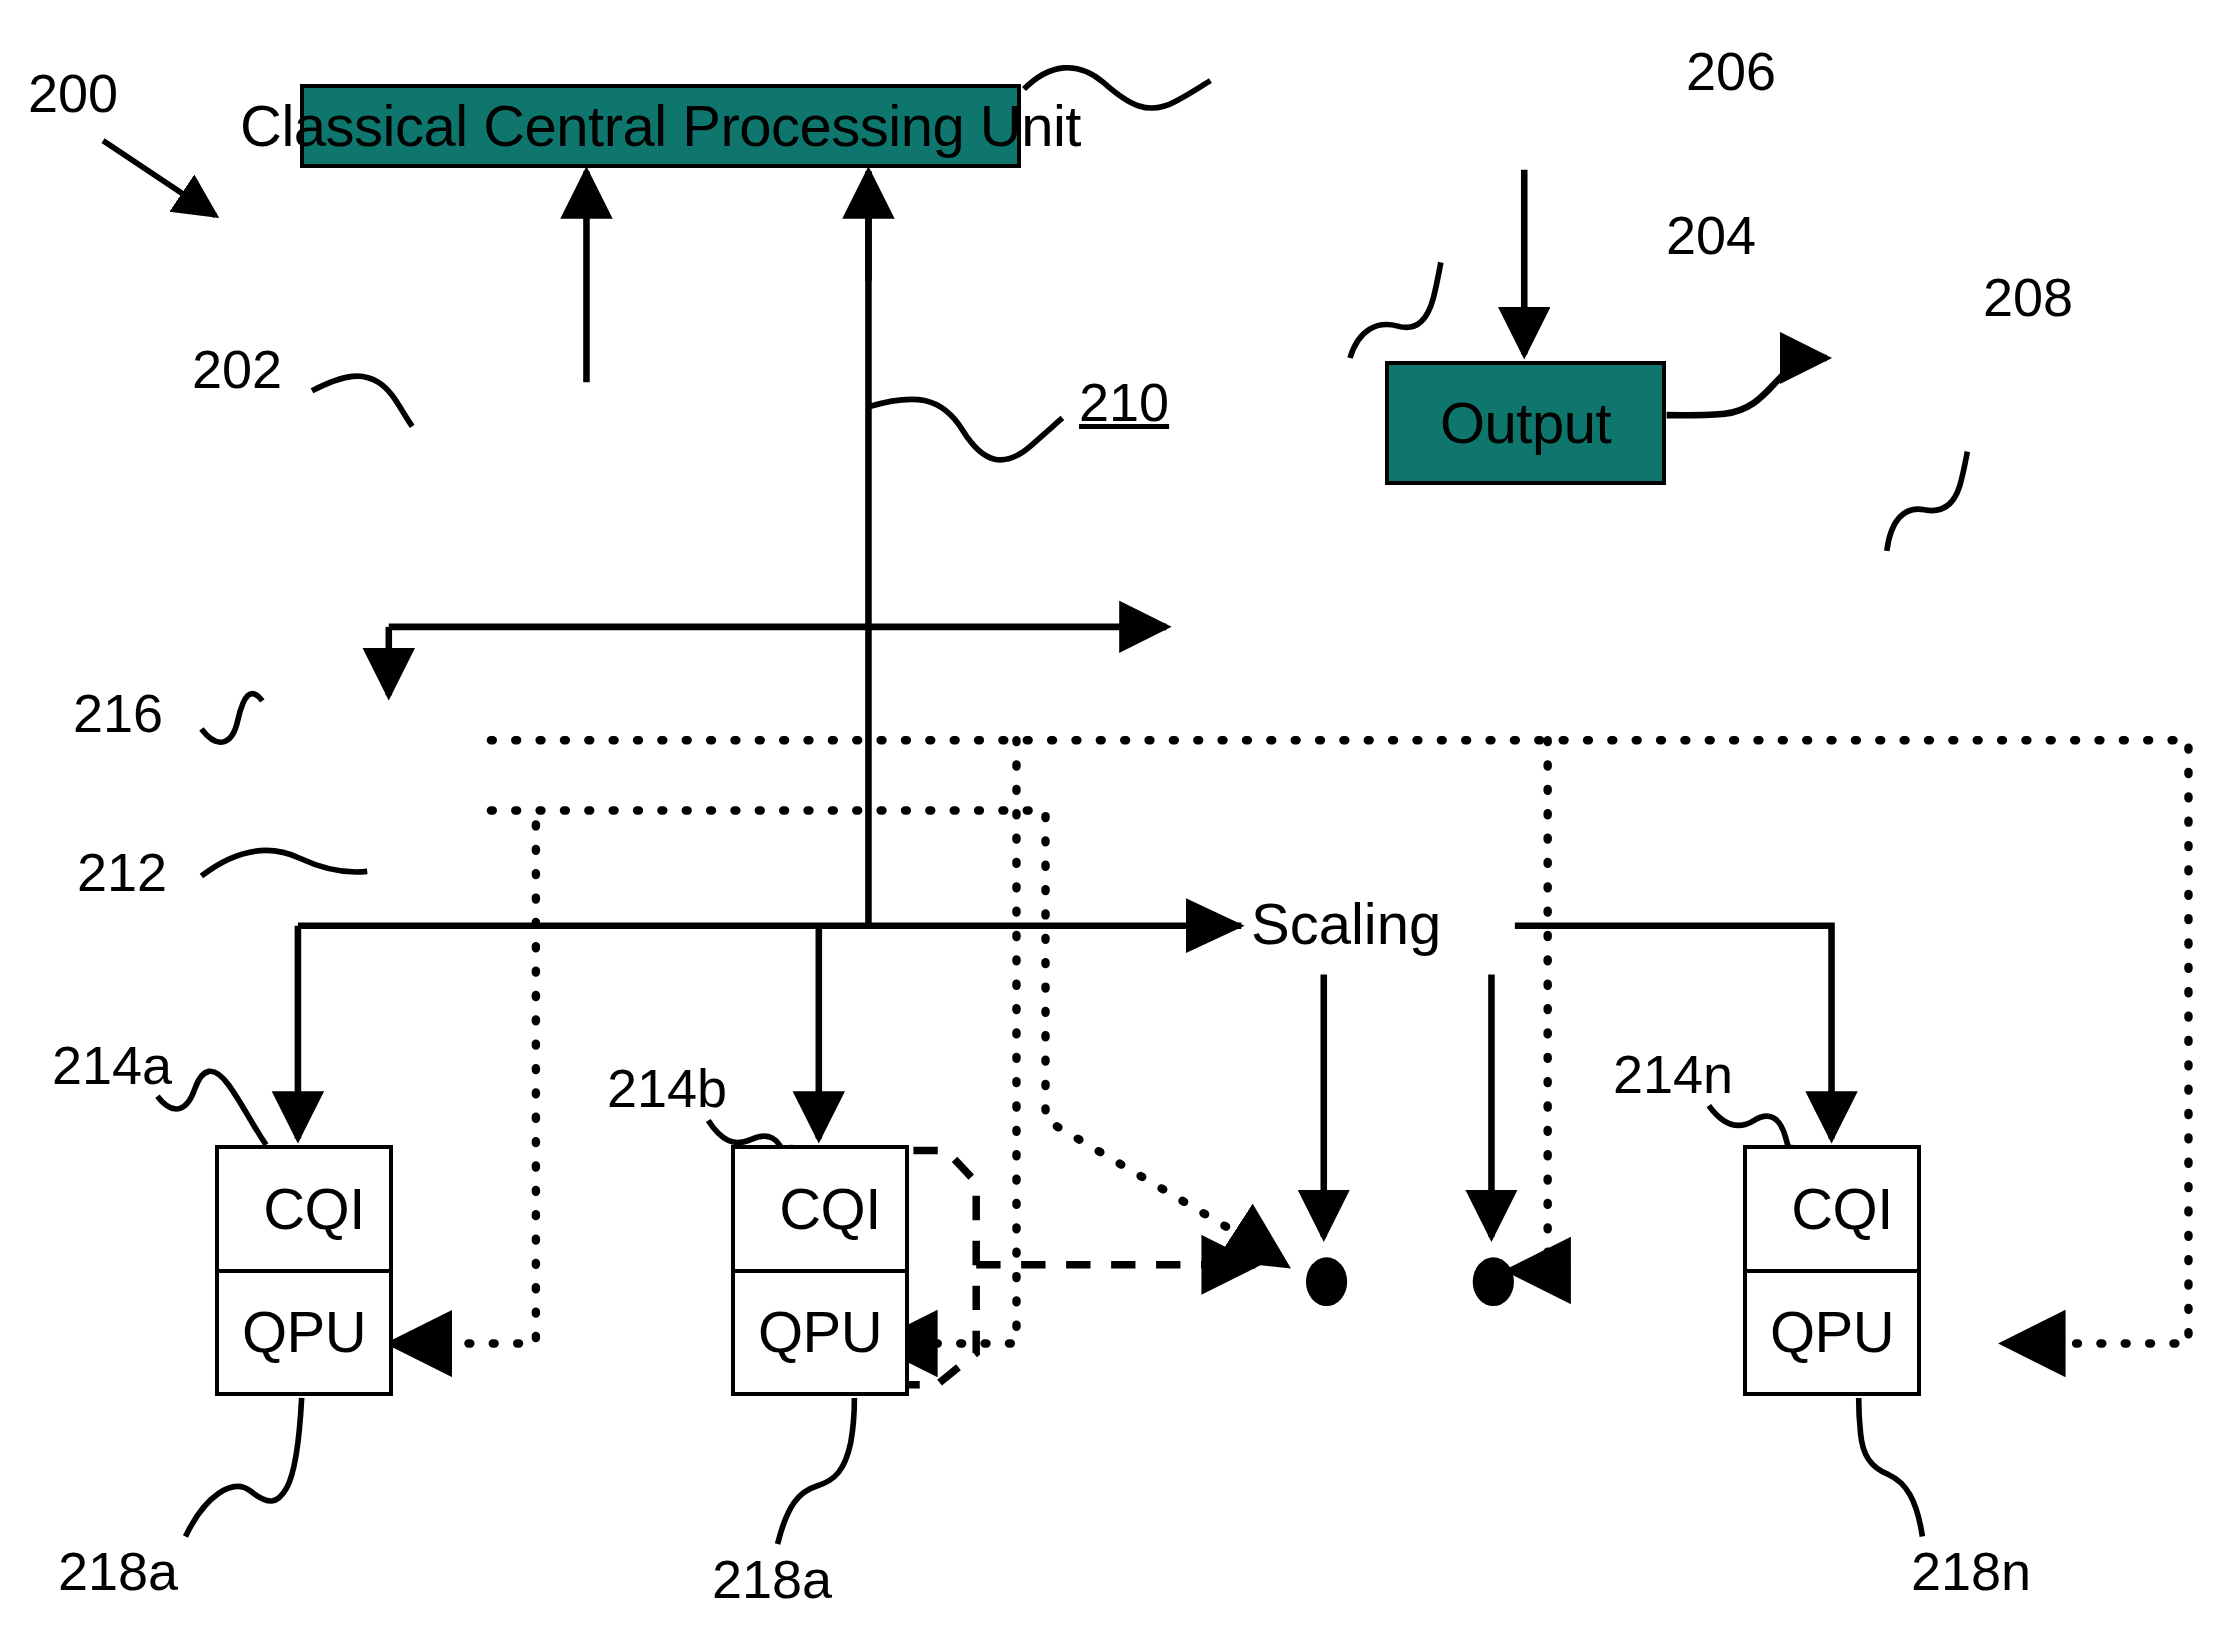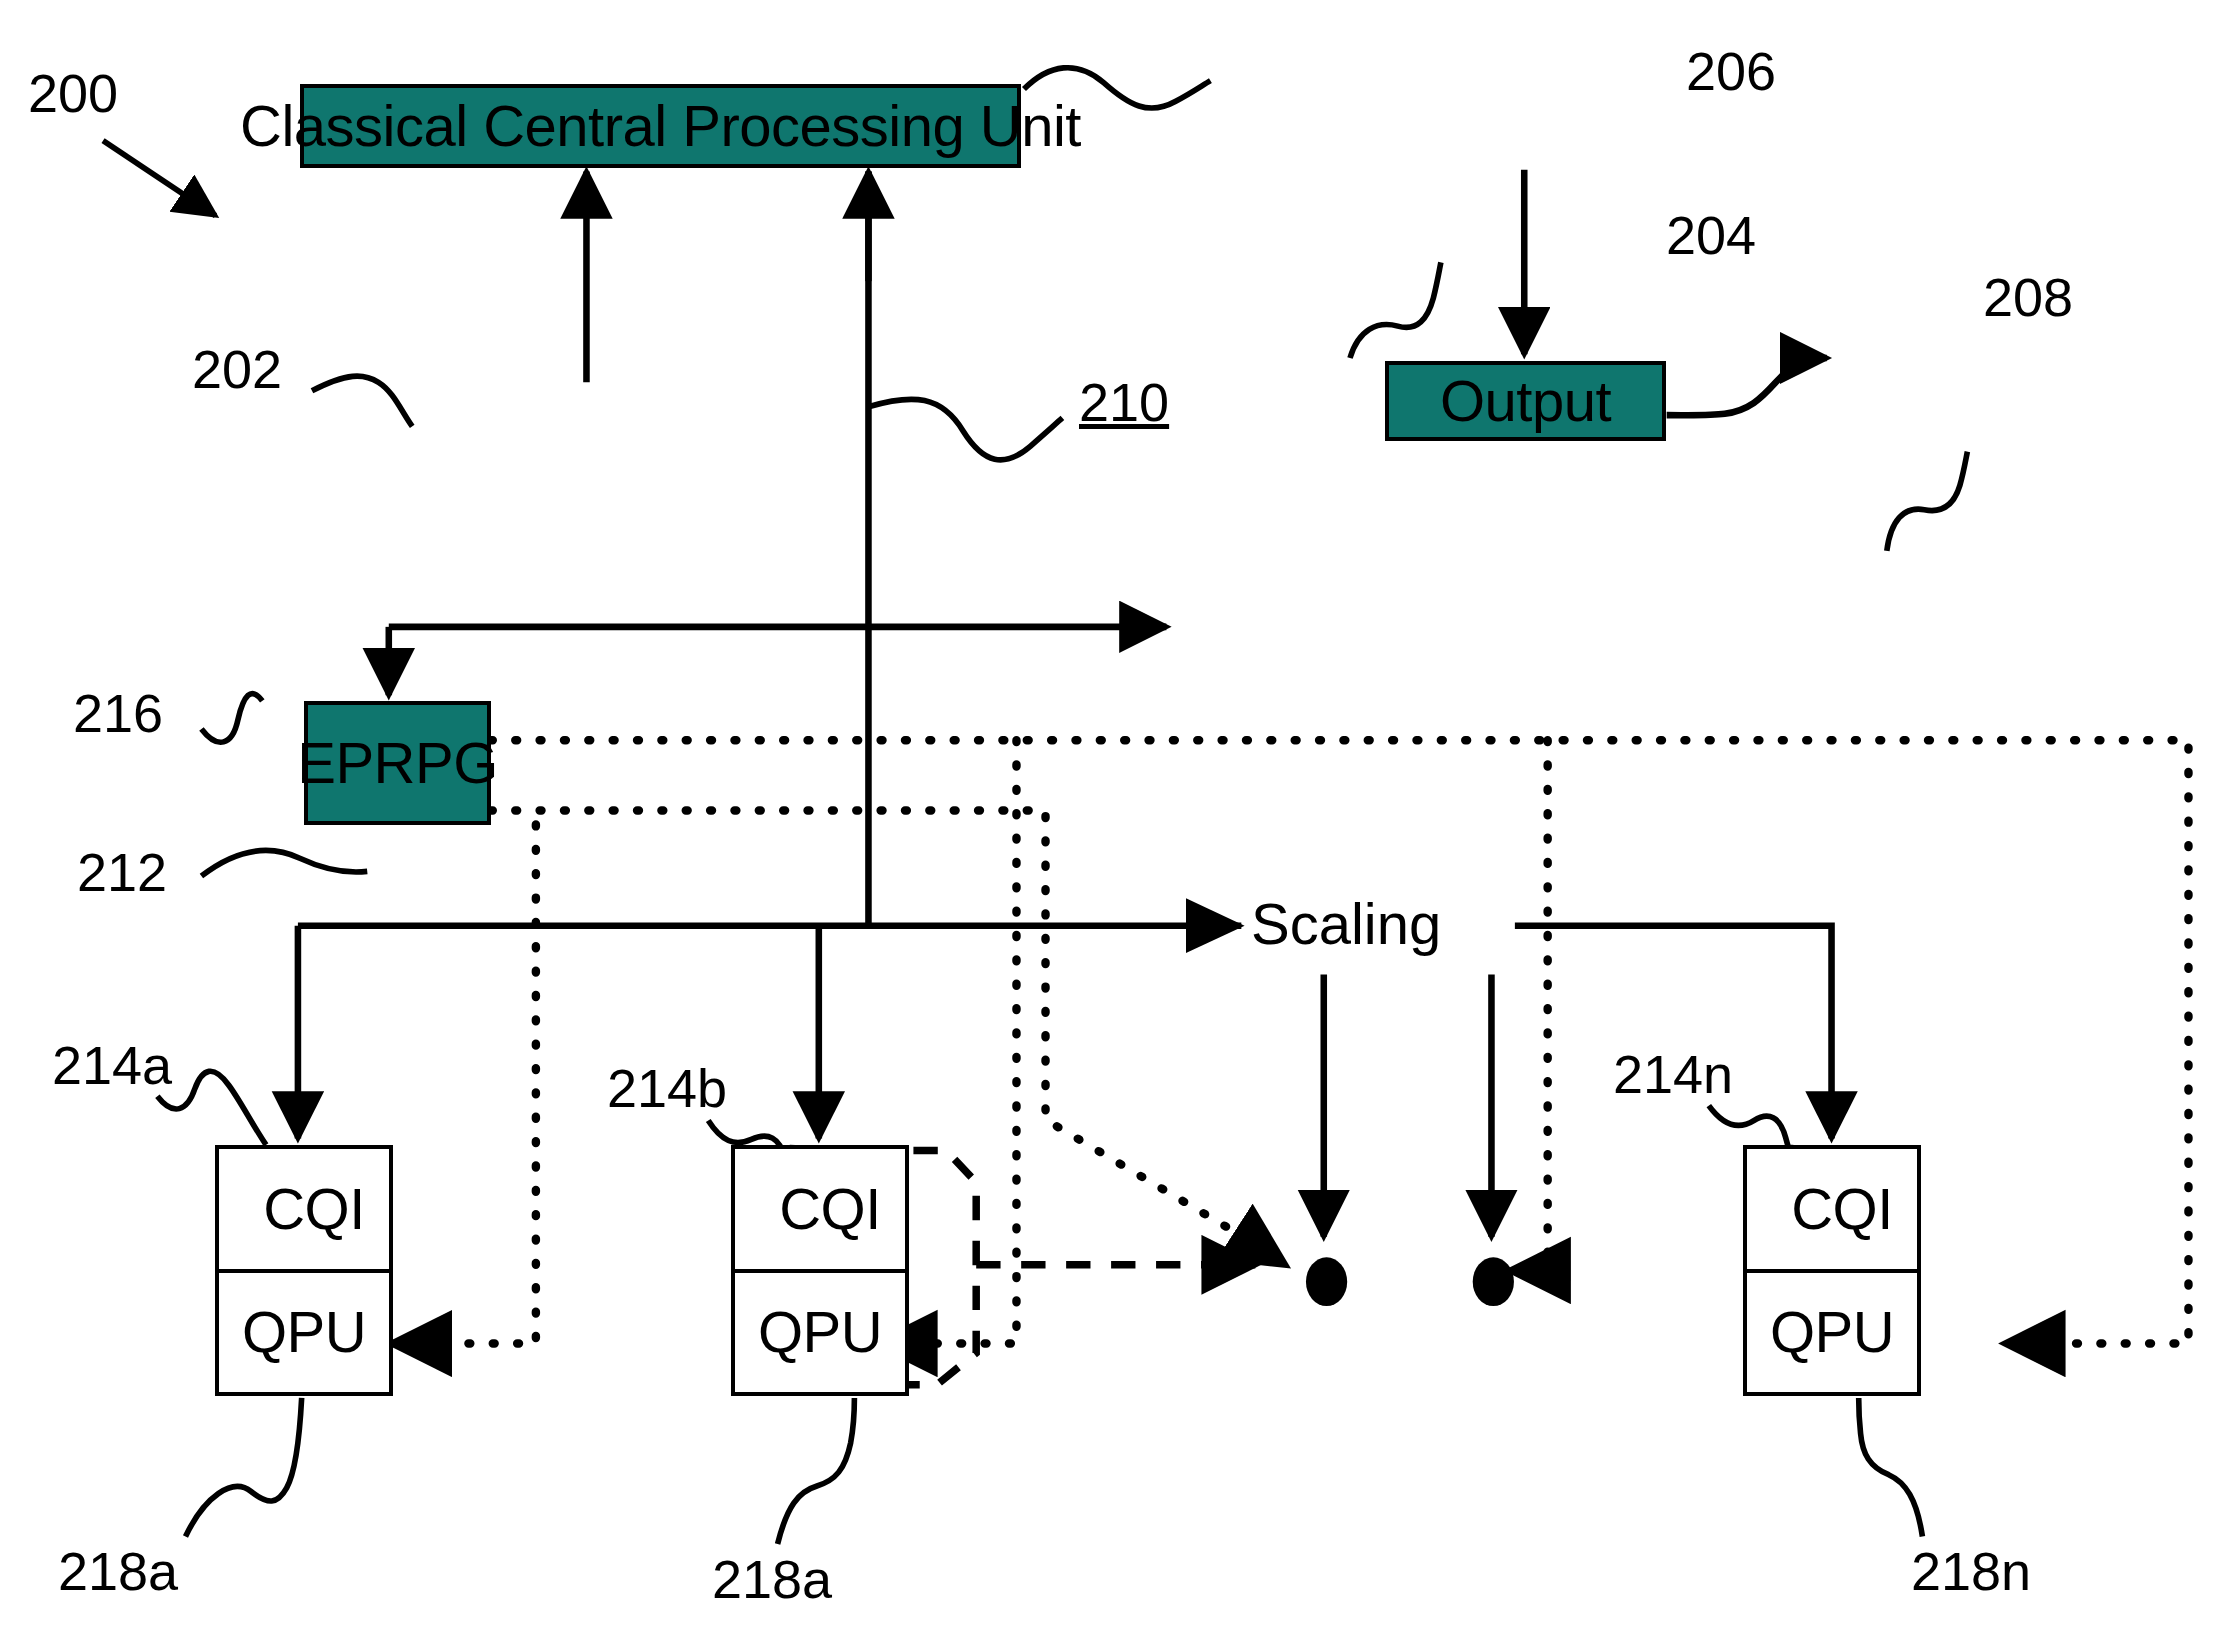--- a/index.html
+++ b/index.html
@@ -112,28 +112,25 @@
 
       <path d="M2052,1640 C2046,1600 2034,1582 2016,1574 C1996,1566 1988,1552 1986,1530 C1984,1512 1984,1498 1984,1492"></path>
     </g>
   </svg>
 
   <div class="box" style="left:300px;top:84px;width:721px;height:84px;">
     <span class="boxlabel">Classical Central Processing Unit</span>
   </div>
 
 
-  <div class="box" style="left:1385px;top:361px;width:281px;height:80px;">
+  <div class="box" style="left:1385px;top:361px;width:281px;height:124px;">
     <span class="boxlabel">Output</span>
   </div>
 
 
-  <div class="box" style="left:304px;top:701px;width:187px;height:124px;">
-    <span class="boxlabel">EPRPG</span>
-  </div>
 
   <div class="plaintxt" style="left:1251px;top:895px;">Scaling</div>
 
   <div class="split" style="left:215px;top:1145px;width:178px;height:251px;">
     <div class="cell top">
       <span class="boxlabel">CQI</span>
     </div>
     <div class="cell">
       <span class="boxlabel">QPU</span>
     </div>

